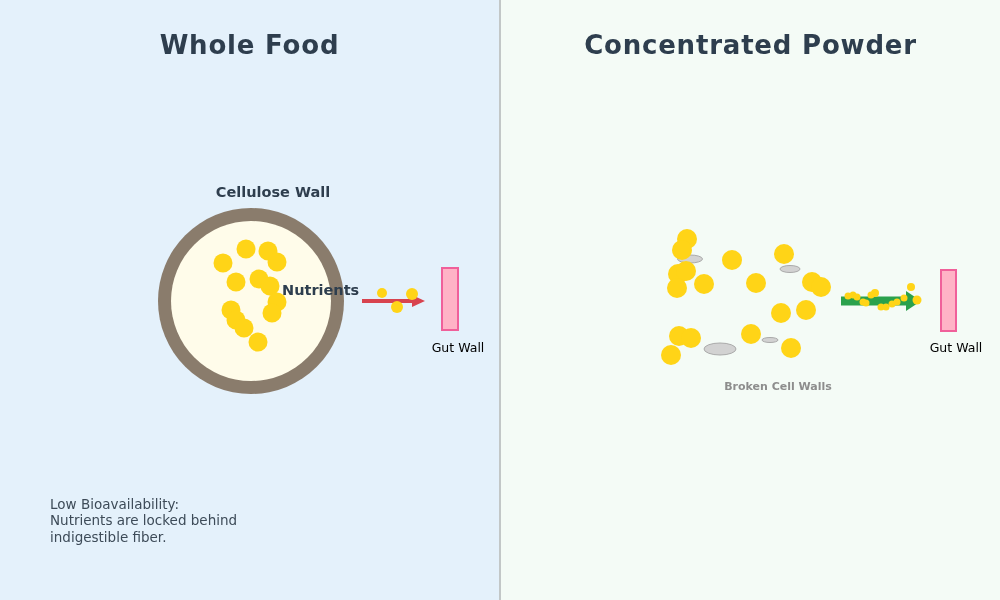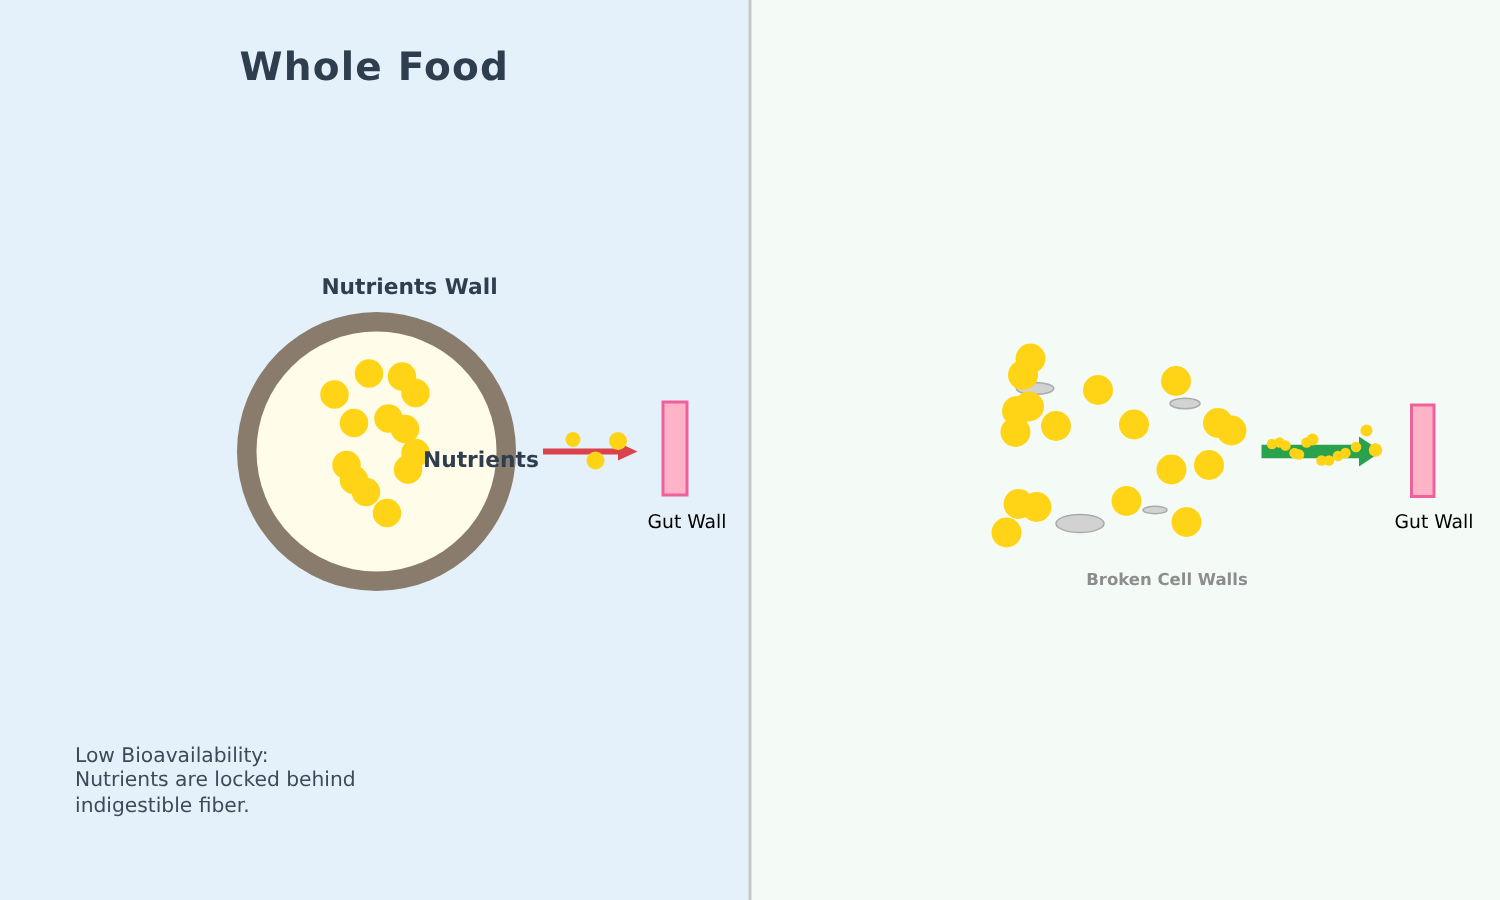--- a/index.html
+++ b/index.html
@@ -12,21 +12,21 @@
   .panel-left{left:0;width:499px;background:#e4f1fb;}
   .panel-right{left:501px;width:499px;background:#f4fbf6;}
   .divider{position:absolute;left:499px;top:0;width:2px;height:600px;background:#c2c7c7;}
   svg.diagram{position:absolute;left:0;top:0;width:1000px;height:600px;pointer-events:none;}
   .txt{position:absolute;color:#2e3e4e;}
   .title{font-size:26px;font-weight:bold;letter-spacing:0.8px;text-align:center;width:499px;}
   .title-left{left:0;top:30px;}
   .title-right{left:501px;top:30px;}
   .shape-label{font-size:14.5px;font-weight:bold;}
   .cellulose-label{left:173px;top:184px;width:200px;text-align:center;}
-  .nutrients-label{left:282px;top:299px;}
+  .nutrients-label{left:282px;top:282px;}
   .broken-label{left:678px;top:380px;width:200px;text-align:center;color:#8d8d8d;font-size:11px;font-weight:bold;}
   .gutwall-label{font-size:12.5px;color:#000000;width:100px;text-align:center;}
   .gutwall-label-left{left:408px;top:340px;}
   .gutwall-label-right{left:906px;top:340px;}
   .caption{font-size:13.5px;line-height:16.4px;color:#3d4b58;white-space:pre-line;}
   .caption-left{left:50px;top:496px;}
   .caption-right{left:549px;top:480px;}
 </style>
 </head>
 <body>
@@ -114,22 +114,23 @@
         <circle cx="904" cy="298" r="3.5" fill="#ffd417"></circle>
         <circle cx="911" cy="287" r="4" fill="#ffd417"></circle>
         <circle cx="917" cy="300" r="4.5" fill="#ffd417"></circle>
       </g>
     <g id="g-right-gutwall">
         <rect x="941" y="270" width="15" height="61" fill="#ffb3c6" stroke="#f0609a" stroke-width="2"></rect>
       </g>
   </svg>
 
   <div class="txt title title-left">Whole Food</div>
+  <div class="txt title title-right">Concentrated Powder</div>
 
-  <div class="txt shape-label cellulose-label">Nutrients Wall</div>
+  <div class="txt shape-label cellulose-label">Cellulose Wall</div>
   <div class="txt shape-label nutrients-label">Nutrients</div>
   <div class="txt broken-label">Broken Cell Walls</div>
 
   <div class="txt gutwall-label gutwall-label-left">Gut Wall</div>
   <div class="txt gutwall-label gutwall-label-right">Gut Wall</div>
 
   <div class="txt caption caption-left">Low Bioavailability:
 Nutrients are locked behind
 indigestible fiber.</div>
 

